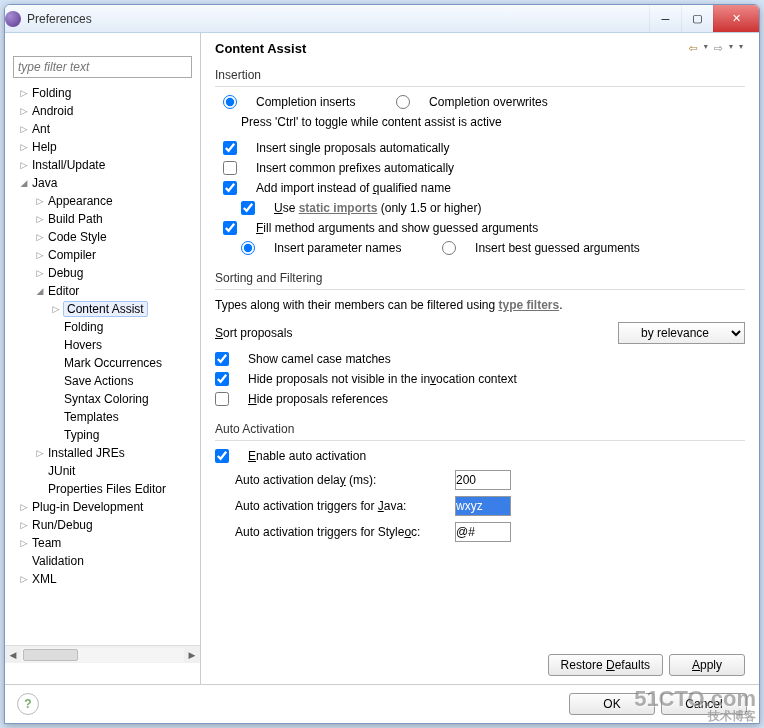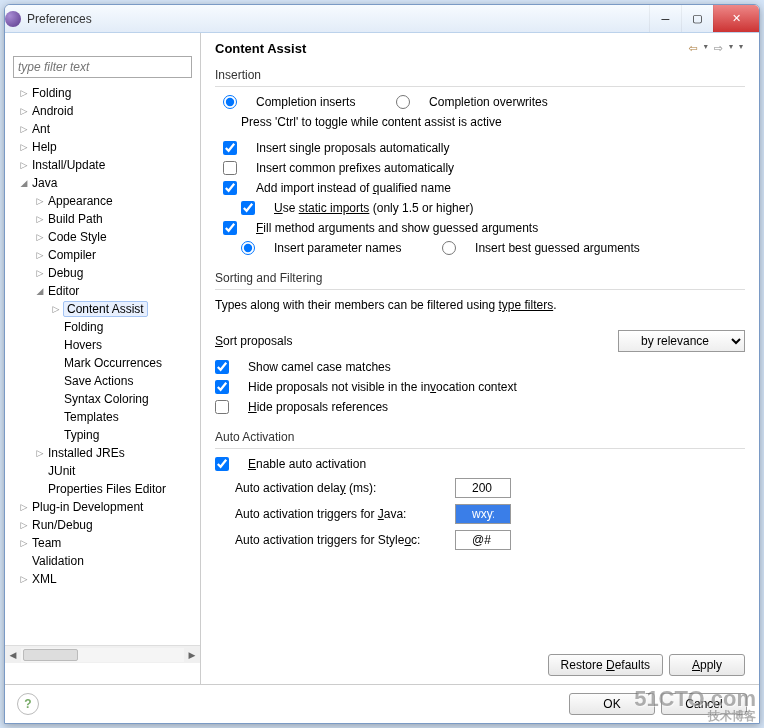--- a/index.html
+++ b/index.html
@@ -30,32 +30,32 @@
 .main-title { font-weight: bold; font-size: 13px; flex: 1; }
 .nav-arrows { display: flex; gap: 2px; }
 .nav-arrow { font-size: 11px; padding: 0 2px; color: #aa7a3a; cursor: pointer; }
 .nav-arrow.dd { color: #666; font-size: 8px; }
 .group-label { color: #333; margin: 4px 0; }
 .hr { border: none; border-top: 1px solid #ddd; margin-bottom: 6px; }
 .row { display: flex; align-items: center; margin: 2px 0 4px 8px; gap: 17px; }
 .indent { margin-left: 26px; }
 .radio, .check { width: 14px; height: 14px; margin-right: 2px; }
 .ul { text-decoration: underline; }
-.link { color: #000000; text-decoration: underline; cursor: pointer; }
+.link { color: #737373; text-decoration: underline; cursor: pointer; font-weight: bold; }
 .field-row { display: flex; align-items: center; margin: 3px 0 3px 20px; }
 .field-label { width: 220px; }
-.text-in { border: 1px solid #999; height: 20px; padding: 1px 16px; font-size: 12px; width: 56px; }
+.text-in { border: 1px solid #999; height: 20px; padding: 1px 0; font-size: 12px; width: 56px; }
 .text-in.sel { background: #3a7ee8; color: #fff; }
 .select { border: 1px solid #999; background: linear-gradient(#fff,#eee); height: 22px; padding: 1px 18px; font-size: 12px; min-width: 100px; }
 .spacer { flex: 1; }
 .btn-row { display: flex; justify-content: flex-end; gap: 6px; margin-top: 10px; }
 .btn { border: 1px solid #999; background: linear-gradient(#fdfdfd,#e8e8e8); padding: 3px 12px; border-radius: 3px; font-size: 12px; min-width: 76px; cursor: pointer; }
 .footer { border-top: 1px solid #ccc; padding: 8px 12px; display: flex; align-items: center; }
 .help-icon { width: 22px; height: 22px; border: 1px solid #bbb; border-radius: 50%; color: #7a6; display: flex; align-items: center; justify-content: center; font-weight: bold; cursor: pointer; }
-.sort-row { display: flex; align-items: center; margin: 12px 0 6px 0; }
+.sort-row { display: flex; align-items: center; margin: 4px 0 6px 0; }
 .watermark { position: absolute; right: 8px; bottom: 6px; color: rgba(80,80,80,0.45); font-size: 22px; font-weight: bold; font-family: Arial; text-shadow: 1px 1px 0 rgba(255,255,255,0.5); pointer-events: none; line-height: 1; text-align: right; }
 .watermark small { font-size: 12px; display: block; }
 </style>
 </head>
 <body>
 
 <div class="window">
   <div class="titlebar">
     <div class="titlebar-icon"></div>
     <div class="titlebar-text">Preferences</div>

